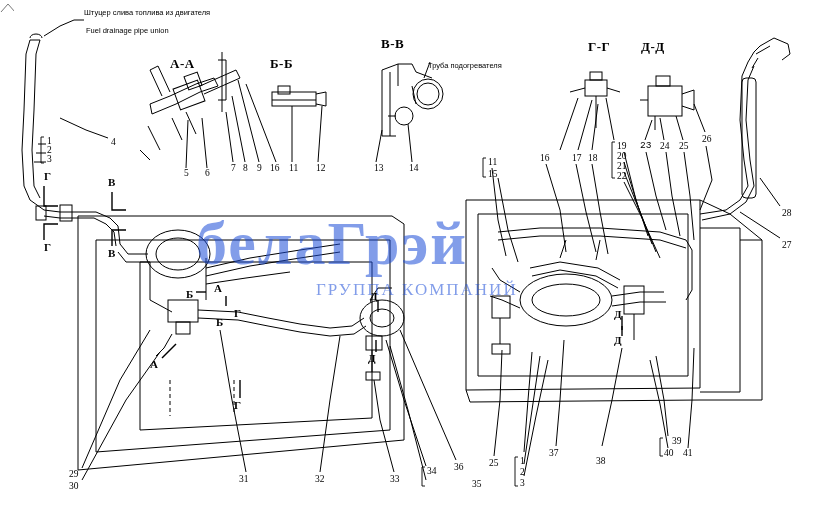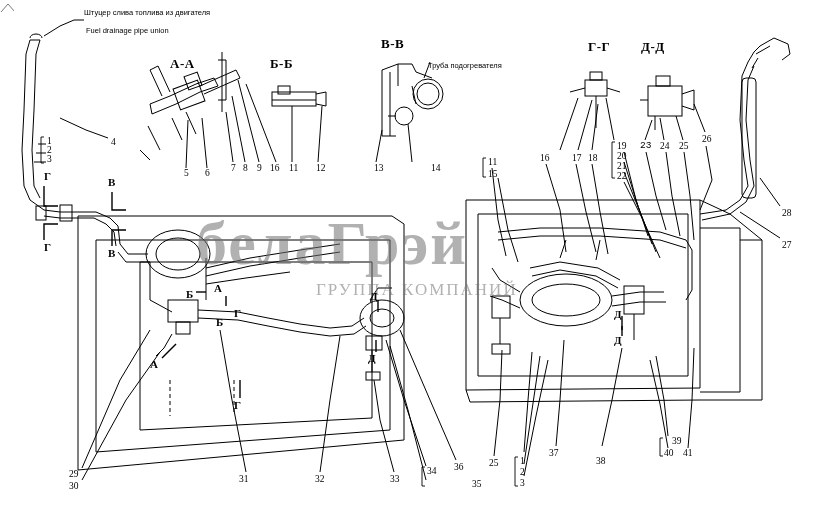--- a/index.html
+++ b/index.html
@@ -38,21 +38,21 @@
   .capt{
     position:absolute;
     font-size:7.5px;
     line-height:9px;
     font-family:"Liberation Sans", sans-serif;
     white-space:pre;
   }
   .wm{
     position:absolute;
     pointer-events:none;
-    color:#737373;
+    color:#1d4ed8;
     opacity:.55;
     font-family:"Liberation Serif", serif;
   }
   .wm1{
     left:196px;top:208px;
     font-size:62px;
     font-weight:bold;
     letter-spacing:2px;
   }
   .wm2{
@@ -346,21 +346,21 @@
 
   <div class="lbl num" style="left:184px;top:168px;">5</div>
   <div class="lbl num" style="left:205px;top:168px;">6</div>
   <div class="lbl num" style="left:231px;top:163px;">7</div>
   <div class="lbl num" style="left:243px;top:163px;">8</div>
   <div class="lbl num" style="left:257px;top:163px;">9</div>
   <div class="lbl num" style="left:270px;top:163px;">16</div>
   <div class="lbl num" style="left:289px;top:163px;">11</div>
   <div class="lbl num" style="left:316px;top:163px;">12</div>
   <div class="lbl num" style="left:374px;top:163px;">13</div>
-  <div class="lbl num" style="left:409px;top:163px;margin-left:22px;">14</div>
+  <div class="lbl num" style="left:409px;top:163px;">14</div>
 
   <div class="lbl num" style="left:488px;top:157px;">11</div>
   <div class="lbl num" style="left:488px;top:169px;">15</div>
   <div class="lbl num" style="left:540px;top:153px;">16</div>
   <div class="lbl num" style="left:572px;top:153px;">17</div>
   <div class="lbl num" style="left:588px;top:153px;">18</div>
   <div class="lbl num" style="left:617px;top:141px;">19</div>
   <div class="lbl num" style="left:617px;top:151px;">20</div>
   <div class="lbl num" style="left:617px;top:161px;">21</div>
   <div class="lbl num" style="left:617px;top:171px;">22</div>

